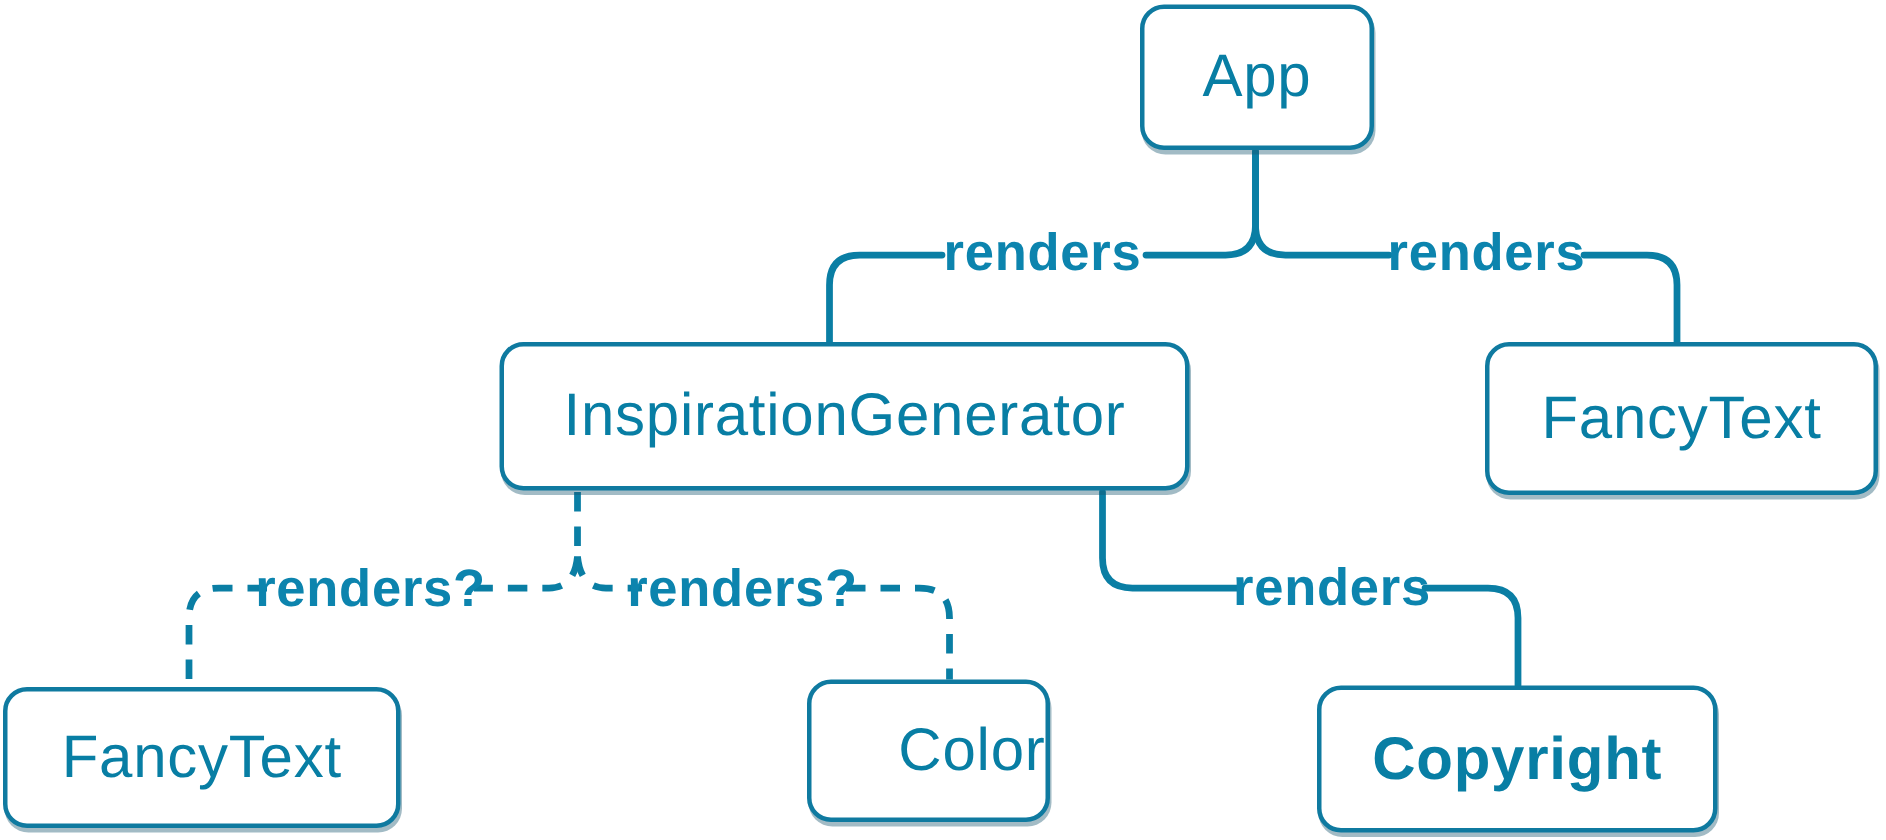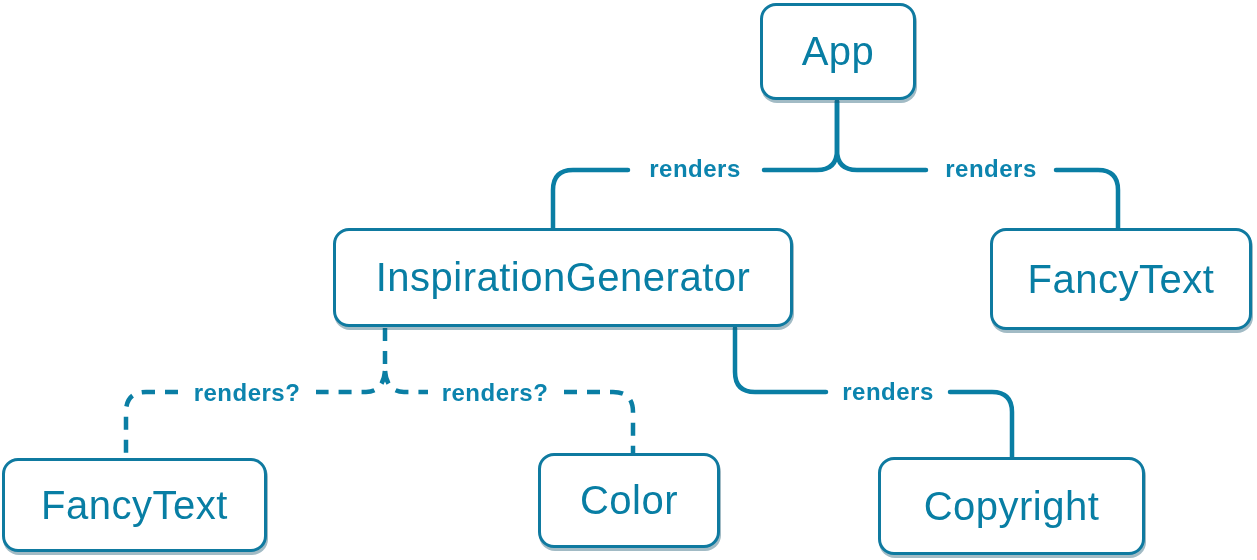--- a/index.html
+++ b/index.html
@@ -47,27 +47,27 @@
     color: #087ea4;
     font-size: 40px;
     font-weight: 500;
     letter-spacing: 0.5px;
     white-space: nowrap;
   }
   .node-app            { left: 760px; top: 3px;   width: 156px; height: 97px;  }
   .node-inspiration    { left: 333px; top: 228px; width: 460px; height: 99px; text-align: center;  }
   .node-fancytext-top  { left: 990px; top: 228px; width: 262px; height: 102px; }
   .node-fancytext-bot  { left: 2px;   top: 458px; width: 265px; height: 94px;  }
-  .node-color          { left: 538px; top: 453px; width: 182px; height: 95px;  }
-  .node-copyright      { left: 878px; top: 457px; width: 267px; height: 98px;  }
+  .node-color          { left: 538px; top: 453px; width: 162px; height: 95px; justify-content: flex-end;  }
+  .node-copyright      { left: 878px; top: 457px; width: 267px; height: 98px; font-weight: bold;  }
   .edge-label {
     position: absolute;
     transform: translate(-50%, -50%);
     color: #0c84ae;
-    font-size: 24px;
+    font-size: 35px;
     font-weight: 700;
     letter-spacing: 0.5px;
     white-space: nowrap;
   }
   .edge-label-1 { left: 695px;  top: 169px; }
   .edge-label-2 { left: 991px;  top: 169px; }
   .edge-label-3 { left: 247px;  top: 393px; }
   .edge-label-4 { left: 495px;  top: 393px; }
   .edge-label-5 { left: 888px;  top: 392px; }
 </style>

